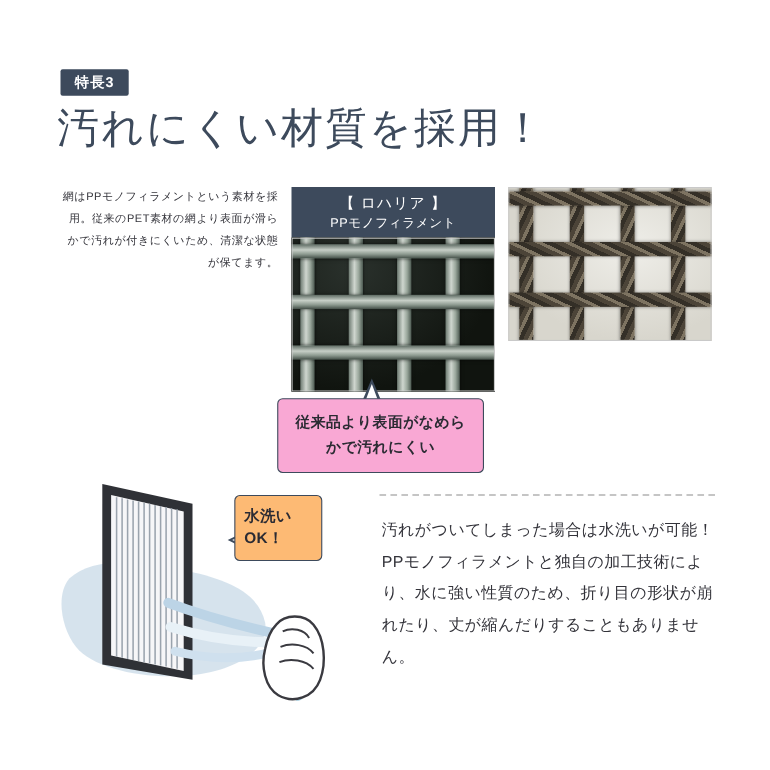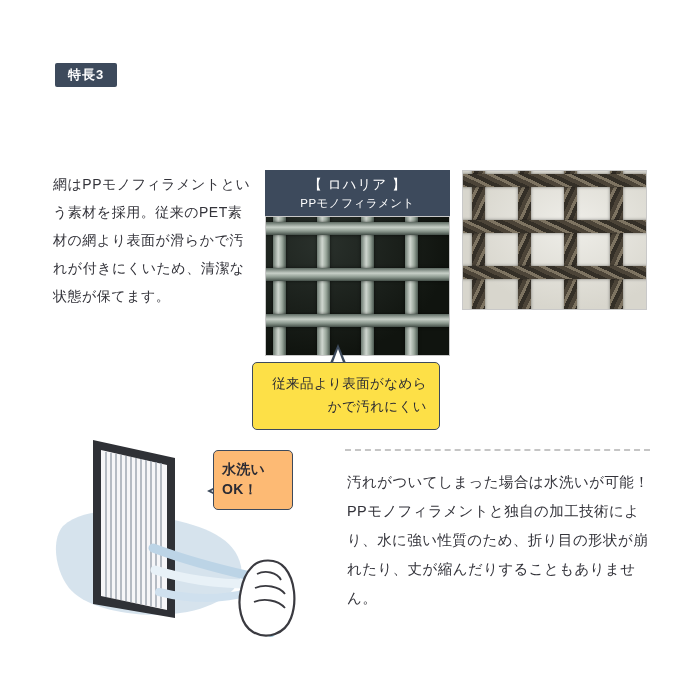--- a/index.html
+++ b/index.html
@@ -47,24 +47,25 @@
     line-height: 1.3;
     white-space: nowrap;
   }
 
   
   .lead-text {
     position: absolute;
     left: 53px;
     top: 170px;
     width: 200px;
-    font-size: 14px;
+    font-size: 10px;
     line-height: 2.0;
     letter-spacing: 0.5px;
     color: #33333a;
+    text-align: right;
   }
 
   
   .panel {
     position: absolute;
     width: 185px;
   }
   .panel.left-panel { left: 265px; top: 170px; }
   .panel.right-panel { left: 462px; top: 170px; }
 
@@ -141,28 +142,29 @@
   }
 
   
   .callout {
     position: absolute;
     left: 252px;
     top: 362px;
     width: 188px;
     border: 1.6px solid #3d4a5c;
     border-radius: 5px;
-    background: #fde047;
+    background: #f9a8d4;
     padding: 10px 12px;
     font-size: 13.5px;
     line-height: 1.7;
     letter-spacing: 0.4px;
     color: #2b2b33;
-    text-align: right;
+    text-align: center;
     box-sizing: border-box;
+    font-weight: bold;
   }
   .callout-tail {
     position: absolute;
     left: 330px;
     top: 344px;
     width: 0; height: 0;
     border-left: 8px solid transparent;
     border-right: 8px solid transparent;
     border-bottom: 19px solid #3d4a5c;
   }
@@ -239,20 +241,21 @@
     border-bottom: 5px solid transparent;
     border-right: 11px solid #ffffff;
   }
 </style>
 </head>
 <body>
 
 <div class="page">
 
   <div class="badge">特長3</div>
+  <div class="headline">汚れにくい材質を採用！</div>
 
   <div class="lead-text">網はPPモノフィラメントという素材を採用。従来のPET素材の網より表面が滑らかで汚れが付きにくいため、清潔な状態が保てます。</div>
 
   <div class="panel left-panel">
     <div class="panel-head dark">
       <span class="t1">【 ロハリア 】</span>
       <span class="t2">PPモノフィラメント</span>
     </div>
     <div class="mesh pp">
       <div class="strand-v" style="left:8px"></div>

